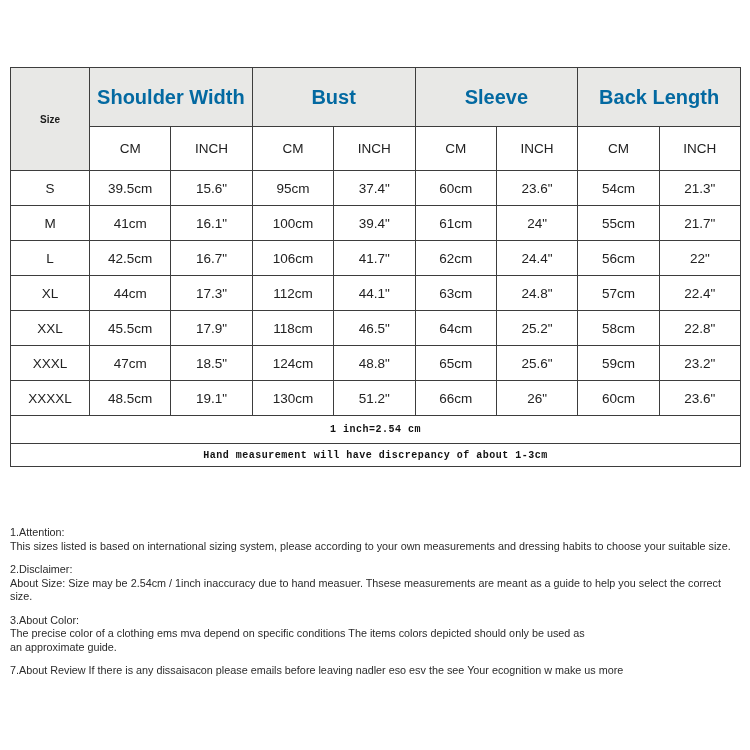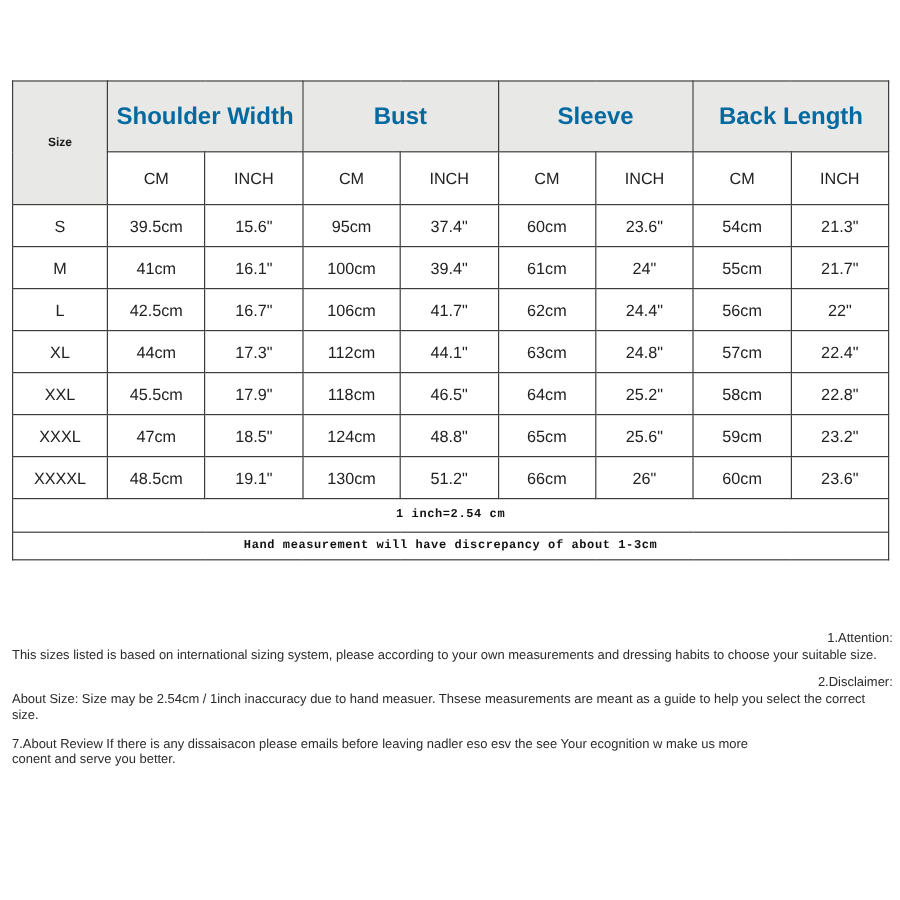--- a/index.html
+++ b/index.html
@@ -73,21 +73,21 @@
   
   .notes {
     position: absolute;
     left: 10px;
     top: 526px;
     width: 734px;
     font-size: 10.8px;
     color: #2b2b2b;
   }
   .note { margin: 0 0 10px 0; }
-  .note-title { line-height: 13.5px; text-align: right; }
+  .note-title { line-height: 13.5px; }
   .note-line { line-height: 13.5px; }
 </style>
 </head>
 <body>
 
 <div class="page">
 
   <table class="size-chart">
     <colgroup>
       <col class="size-col">
@@ -215,18 +215,22 @@
 
   <div class="note">
         <div class="note-title">1.Attention:</div>
         <div class="note-line">This sizes listed is based on international sizing system, please according to your own measurements and dressing habits to choose your suitable size.</div>
       </div>
       <div class="note">
         <div class="note-title">2.Disclaimer:</div>
         <div class="note-line">About Size: Size may be 2.54cm / 1inch inaccuracy due to hand measuer. Thsese measurements are meant as a guide to help you select the correct size.</div>
       </div>
       <div class="note">
+        <div class="note-title">3.About Color:</div>
+        <div class="note-line">The precise color of a clothing ems mva depend on specific conditions The items colors depicted should only be used as</div>
+        <div class="note-line">an approximate guide.</div>
+      </div>
+      <div class="note">
         <div class="note-line">7.About Review If there is any dissaisacon please emails before leaving nadler eso esv the see Your ecognition w make us more</div>
-        <div class="note-line">conent and serve you better.</div>
       </div>
     </div>
 
 </div>
 
 </body></html>

